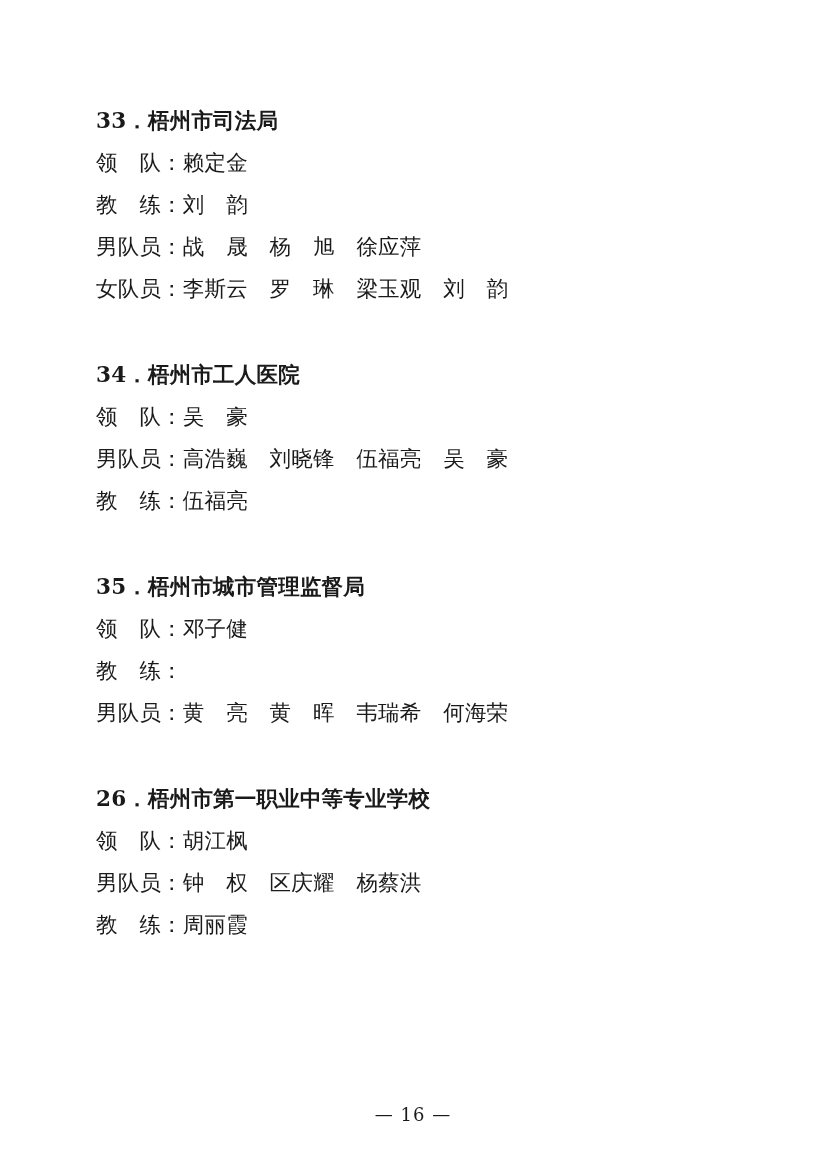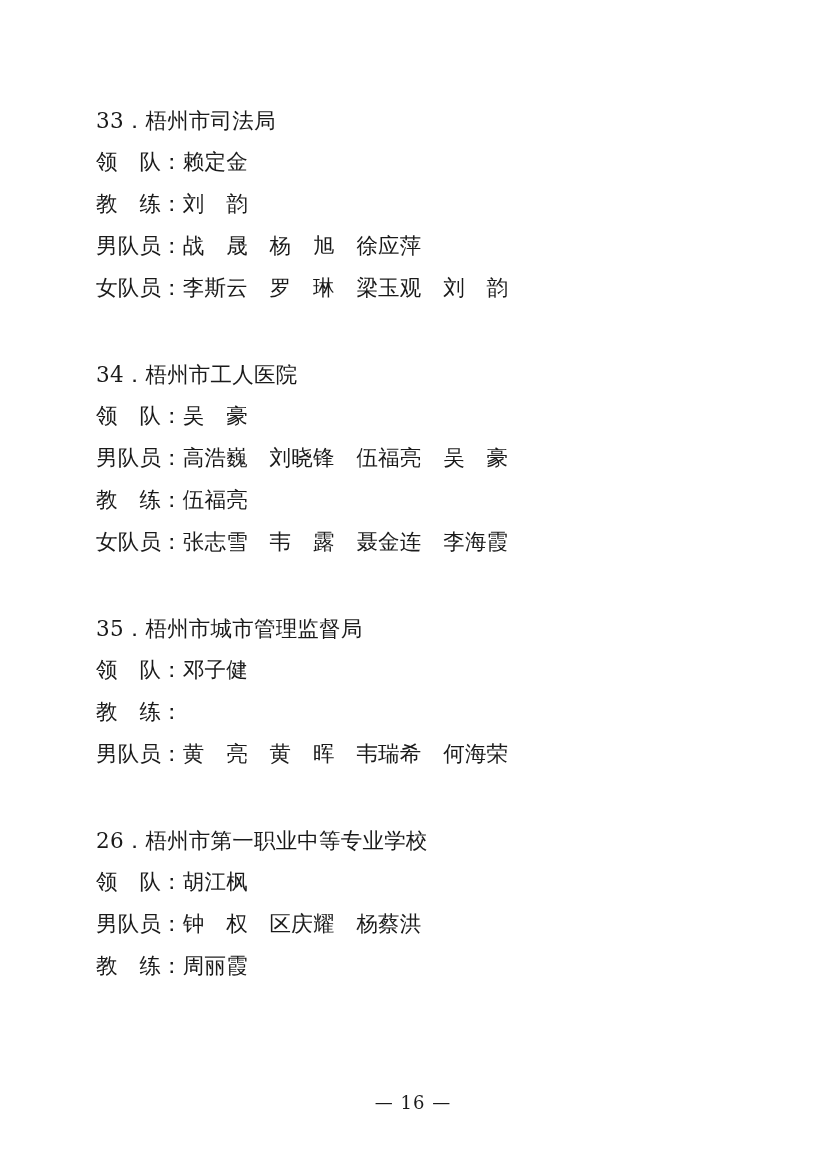--- a/index.html
+++ b/index.html
@@ -31,33 +31,33 @@
     margin-bottom: 44px;
   }
   .entry:last-child {
     margin-bottom: 0;
   }
   .line {
     font-size: 21.5px;
     line-height: 42px;
     white-space: pre;
     letter-spacing: 0.2px;
-    font-family: Liberation Mono, monospace;
   }
   .heading-line {
     font-size: 21.5px;
     line-height: 42px;
     white-space: pre;
     letter-spacing: 0.2px;
+    font-weight: bold;
   }
   .page-number {
     position: absolute;
     left: 0;
     right: 0;
-    bottom: 56px;
+    bottom: 44px;
     text-align: center;
     font-size: 18px;
     letter-spacing: 1px;
     color: #1a1a1a;
     white-space: pre;
   }
 </style>
 </head>
 <body>
 
@@ -70,21 +70,20 @@
       <div class="line">教　练：刘　韵</div>
       <div class="line">男队员：战　晟　杨　旭　徐应萍</div>
       <div class="line">女队员：李斯云　罗　琳　梁玉观　刘　韵</div>
     </div>
 
     <div class="entry">
       <div class="heading-line">34．梧州市工人医院</div>
       <div class="line">领　队：吴　豪</div>
       <div class="line">男队员：高浩巍　刘晓锋　伍福亮　吴　豪</div>
       <div class="line">教　练：伍福亮</div>
-      <div class="line">女队员：张志雪　韦　露　聂金连　李海霞</div>
     </div>
 
     <div class="entry">
       <div class="heading-line">35．梧州市城市管理监督局</div>
       <div class="line">领　队：邓子健</div>
       <div class="line">教　练：</div>
       <div class="line">男队员：黄　亮　黄　晖　韦瑞希　何海荣</div>
     </div>
 
     <div class="entry">

